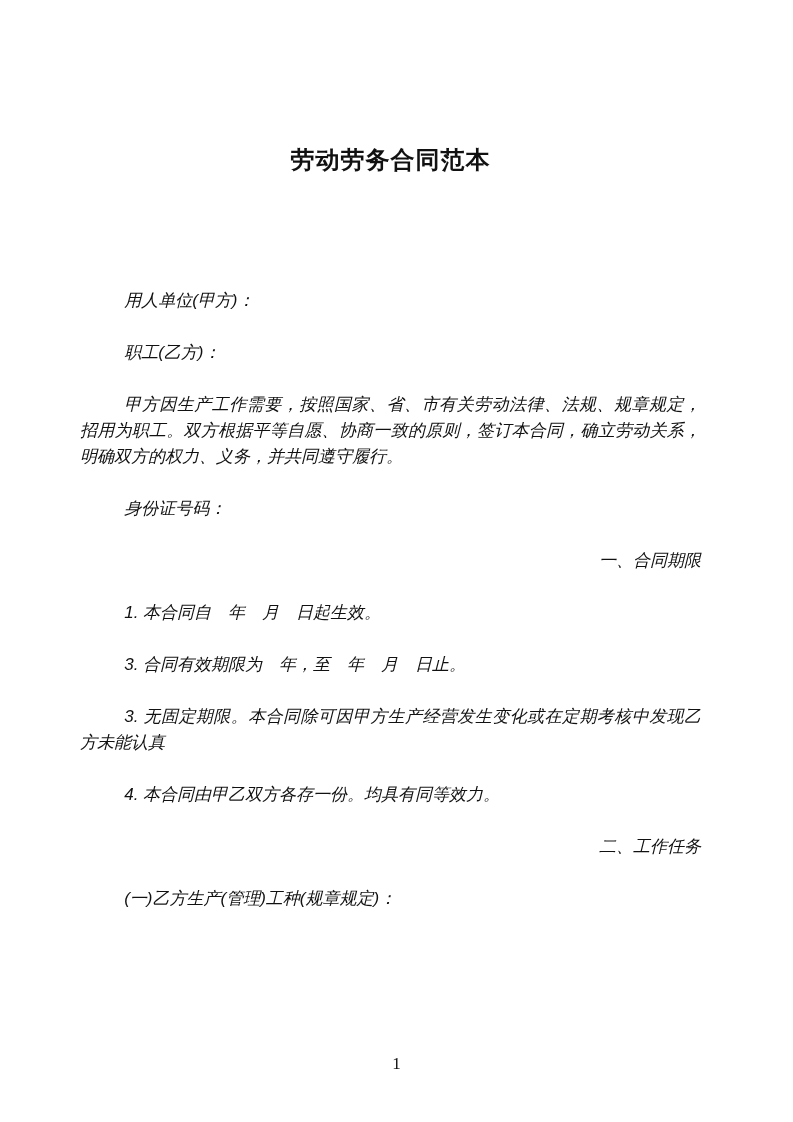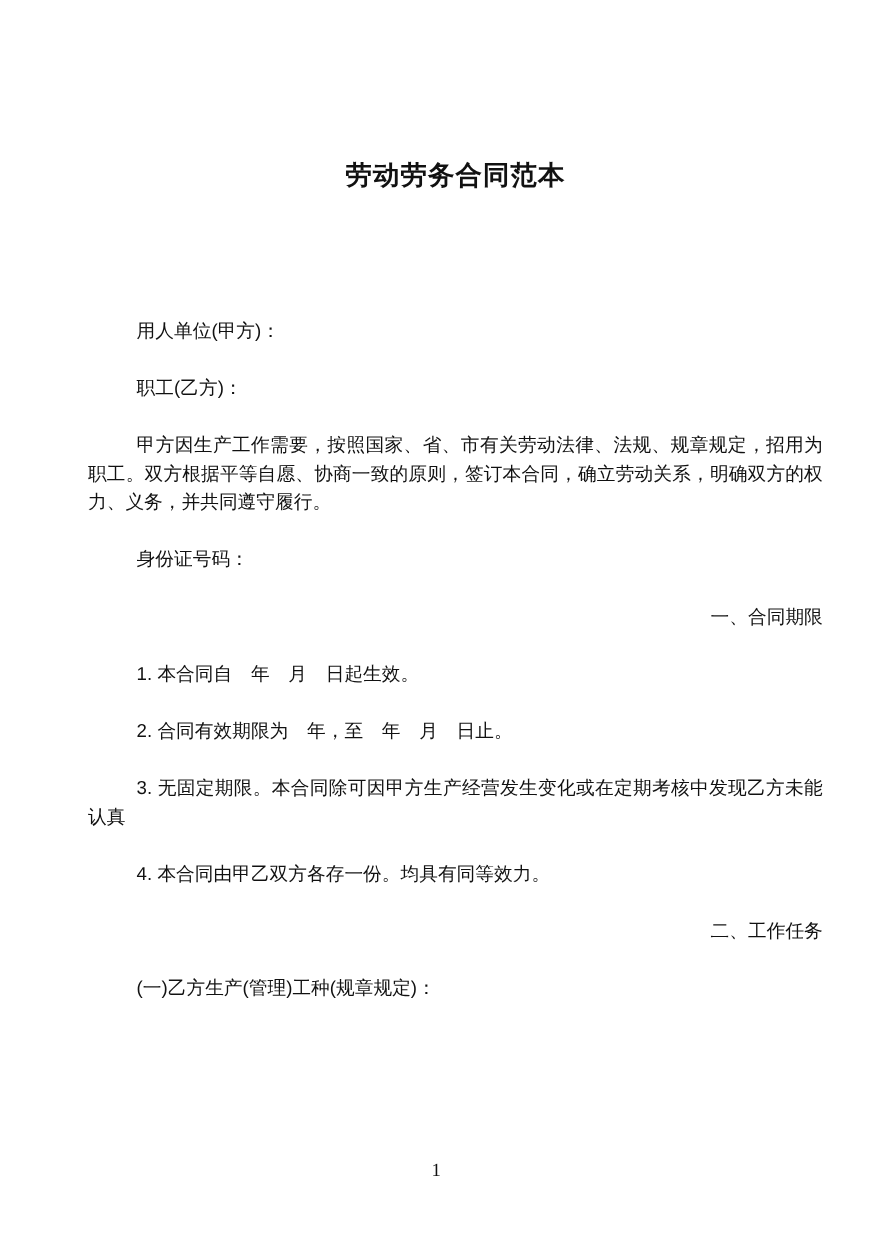--- a/index.html
+++ b/index.html
@@ -12,39 +12,40 @@
     background: #ffffff;
     position: relative;
     overflow: hidden;
     font-family: "Liberation Sans", sans-serif;
     color: #111111;
   }
   .page {
     box-sizing: border-box;
     width: 793px;
     height: 1122px;
-    padding: 143px 45px 0 80px;
+    padding: 143px 92px 0 80px;
     background: #ffffff;
     position: relative;
   }
   .doc-title {
     margin: 0 0 111px 0;
     text-align: center;
     font-size: 24px;
     line-height: 34px;
     font-weight: 700;
     letter-spacing: 1px;
   }
   .para {
     margin: 0 0 26px 0;
     font-size: 17px;
     line-height: 26px;
     text-indent: 2.6em;
     text-align: justify;
     font-weight: 400;
+    font-style: italic;
   }
   .para.heading {
     font-weight: 500;
     text-align: right;
   }
   .page-number {
     position: absolute;
     bottom: 46px;
     left: 0;
     width: 100%;
@@ -67,21 +68,21 @@
   <p class="para">职工(乙方)：</p>
 
   <p class="para">甲方因生产工作需要，按照国家、省、市有关劳动法律、法规、规章规定，招用为职工。双方根据平等自愿、协商一致的原则，签订本合同，确立劳动关系，明确双方的权力、义务，并共同遵守履行。</p>
 
   <p class="para">身份证号码：</p>
 
   <p class="para heading">一、合同期限</p>
 
   <p class="para">1. 本合同自　年　月　日起生效。</p>
 
-  <p class="para">2. 合同有效期限为　年，至　年　月　日止。</p>
+  <p class="para">3. 合同有效期限为　年，至　年　月　日止。</p>
 
   <p class="para">3. 无固定期限。本合同除可因甲方生产经营发生变化或在定期考核中发现乙方未能认真</p>
 
 
   <p class="para">4. 本合同由甲乙双方各存一份。均具有同等效力。</p>
 
   <p class="para heading">二、工作任务</p>
 
   <p class="para">(一)乙方生产(管理)工种(规章规定)：</p>
 

